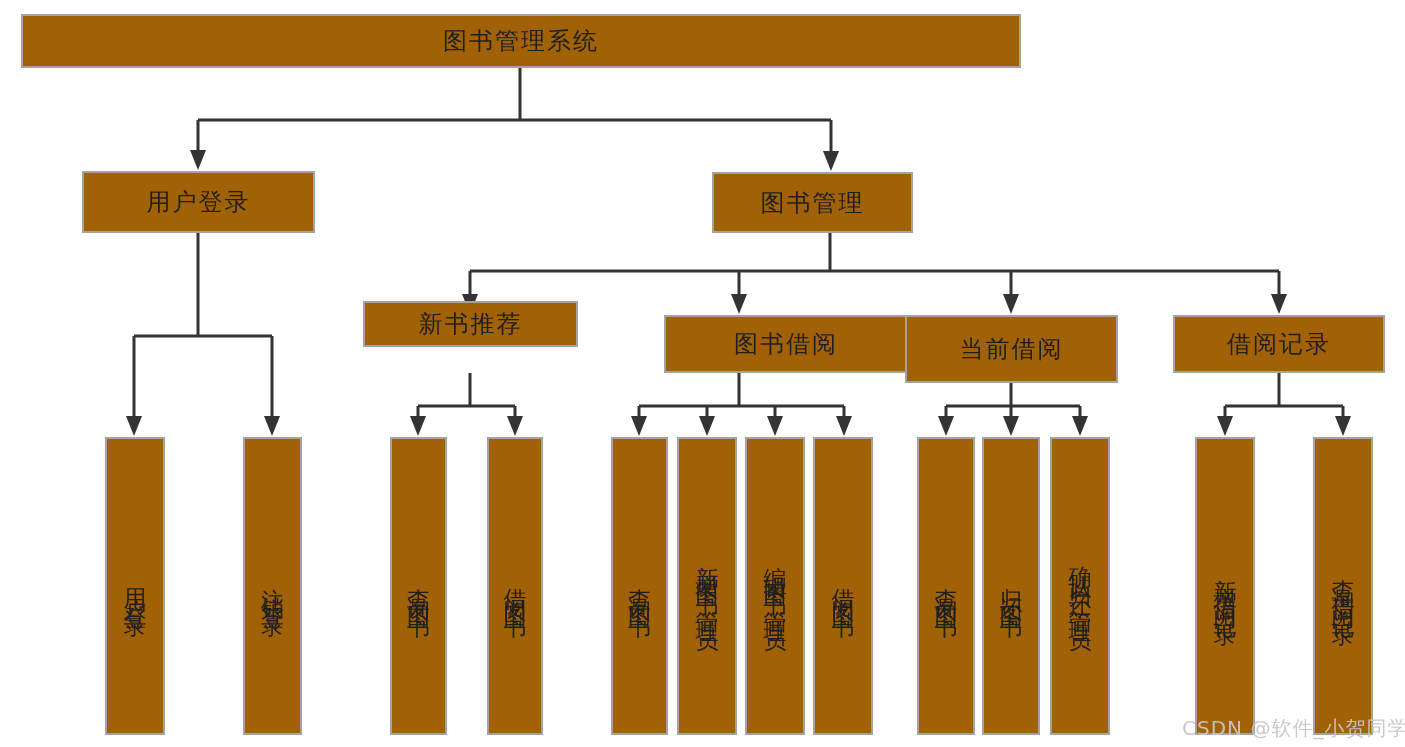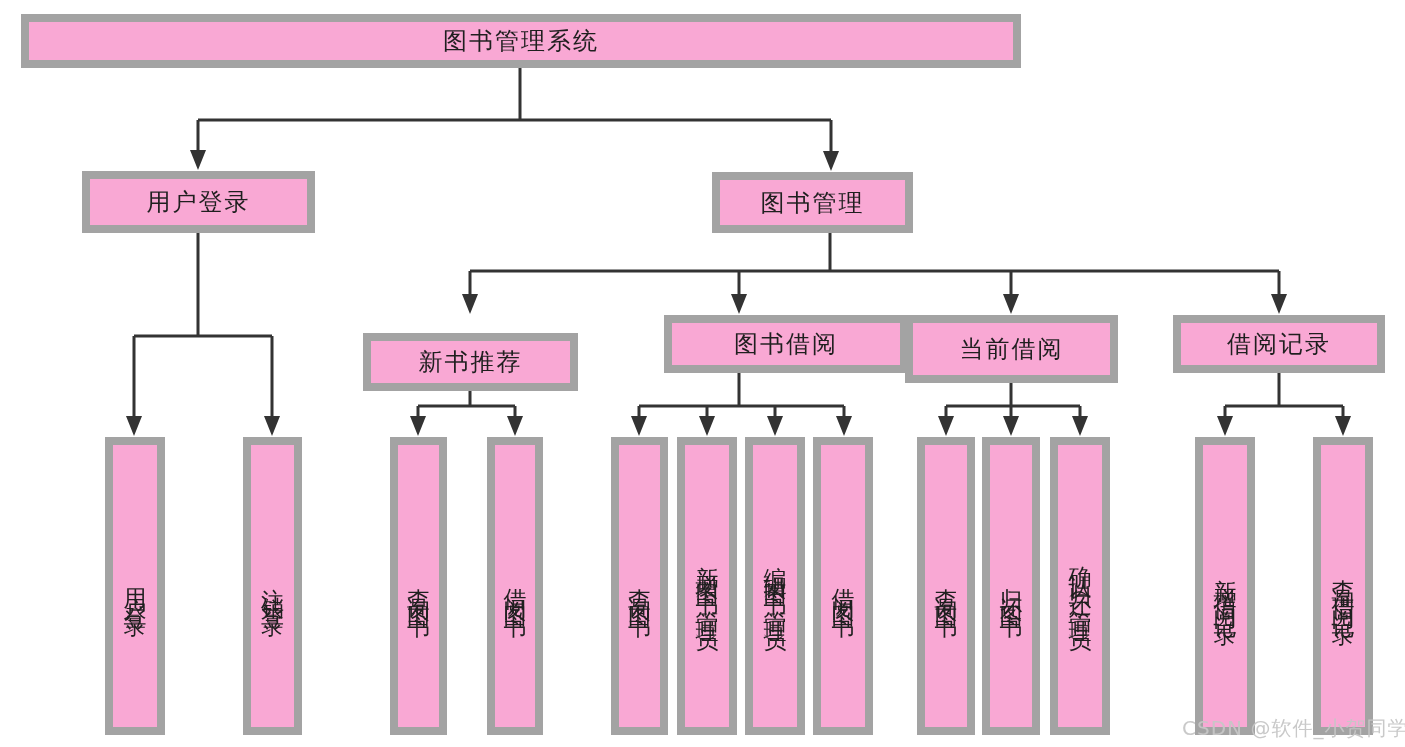--- a/index.html
+++ b/index.html
@@ -3,21 +3,21 @@
 <meta charset="utf-8">
 <style>
   html,body { margin:0; padding:0; background:#ffffff; }
   body { font-family:"DejaVu Sans","Liberation Sans",sans-serif; }
   .canvas {
     position:relative; width:1405px; height:747px; background:#ffffff; overflow:hidden;
   }
   .connectors { position:absolute; left:0; top:0; width:1405px; height:747px; }
   .box {
     position:absolute; box-sizing:border-box;
-    border:8px solid #a3a3a3; background:#f9a8d4;
+    border:2px solid #a3a3a3; background:#a16207;
     display:flex; align-items:center; justify-content:center;
     color:#1f1f1f; font-size:24px; letter-spacing:2px;
     z-index:2; text-align:center;
   }
   .box.v {
     writing-mode:vertical-rl;
     font-size:23px; letter-spacing:9px; line-height:1;
     padding-top:4px;
   }
   .watermark {
@@ -69,21 +69,21 @@
       <polygon points="1217,416 1233,416 1225,436"></polygon>
       <polygon points="1335,416 1351,416 1343,436"></polygon>
     </g>
   </svg>
 
   <div class="box" style="left:21px;top:14px;width:1000px;height:54px">图书管理系统</div>
 
   <div class="box" style="left:82px;top:171px;width:233px;height:62px">用户登录</div>
   <div class="box" style="left:712px;top:172px;width:201px;height:61px">图书管理</div>
 
-  <div class="box" style="left:363px;top:333px;width:215px;height:58px">新书推荐</div>
+  <div class="box" style="left:363px;top:301px;width:215px;height:46px">新书推荐</div>
   <div class="box" style="left:664px;top:315px;width:244px;height:58px">图书借阅</div>
   <div class="box" style="left:905px;top:315px;width:213px;height:68px">当前借阅</div>
   <div class="box" style="left:1173px;top:315px;width:212px;height:58px">借阅记录</div>
 
   <div class="box v" style="left:105px;top:437px;width:60px;height:298px">用户登录</div>
   <div class="box v" style="left:243px;top:437px;width:59px;height:298px">注销登录</div>
 
   <div class="box v" style="left:390px;top:437px;width:57px;height:298px">查询图书</div>
   <div class="box v" style="left:487px;top:437px;width:56px;height:298px">借阅图书</div>
 

